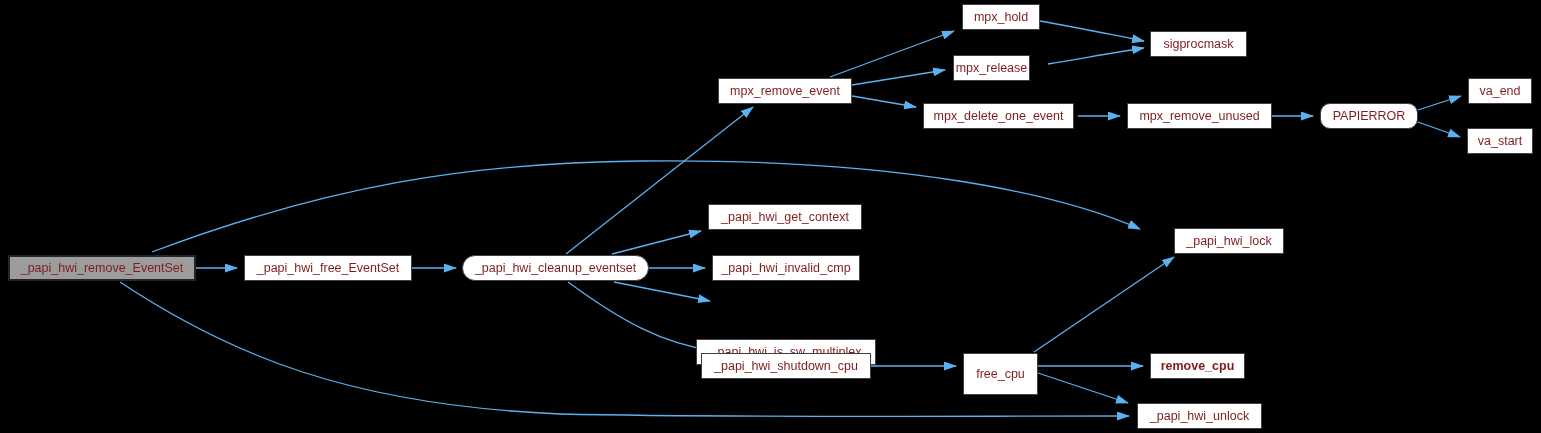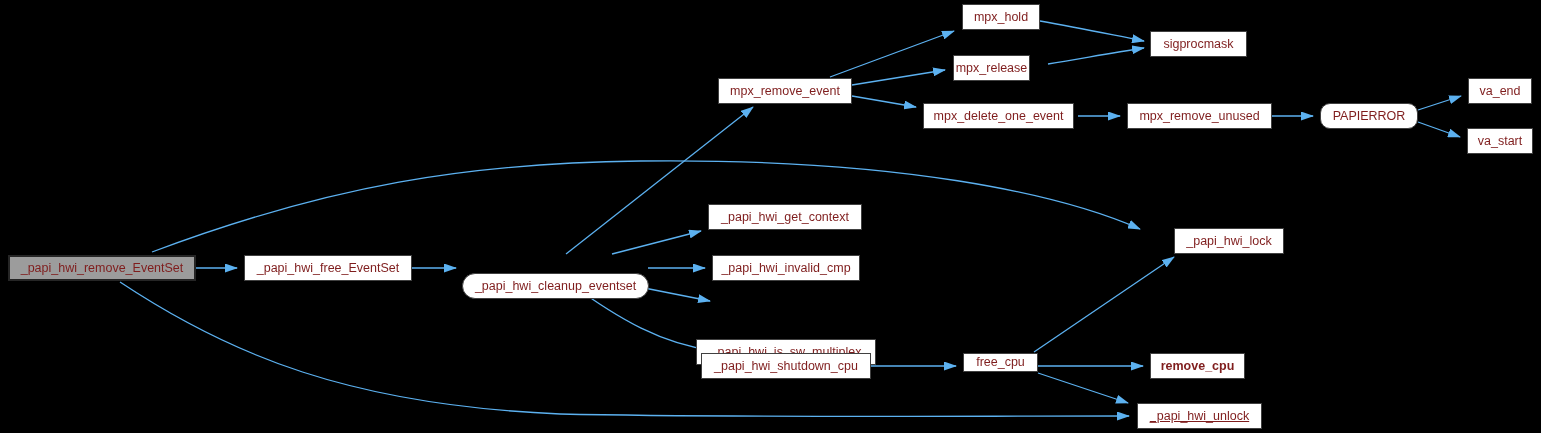--- a/index.html
+++ b/index.html
@@ -73,32 +73,32 @@
         <path d="M1418,122 L1460,137" stroke="#5cb1f0" stroke-width="1.3" marker-end="url(#arrow)"></path>
         <path d="M871,366 H956" stroke="#5cb1f0" stroke-width="1.3" marker-end="url(#arrow)"></path>
         <path d="M1034,352 L1174,257" stroke="#5cb1f0" stroke-width="1.3" marker-end="url(#arrow)"></path>
         <path d="M1038,366 H1143" stroke="#5cb1f0" stroke-width="1.3" marker-end="url(#arrow)"></path>
         <path d="M1038,373 L1128,403" stroke="#5cb1f0" stroke-width="1.3" marker-end="url(#arrow)"></path>
       </g>
   </svg>
   <div id="nodes">
       <div class="node highlighted" style="left: 8px; top: 255px; width: 188px; height: 26px;">_papi_hwi_remove_EventSet</div>
       <div class="node" style="left: 244px; top: 255px; width: 168px; height: 26px;">_papi_hwi_free_EventSet</div>
-      <div class="node" style="left: 462px; top: 273px; width: 187px; height: 26px; border-radius: 13px;">_papi_hwi_cleanup_eventset</div>
+      <div class="node" style="left: 462px; top: 255px; width: 187px; height: 26px; border-radius: 13px;">_papi_hwi_cleanup_eventset</div>
       <div class="node" style="left: 708px; top: 204px; width: 154px; height: 26px;">_papi_hwi_get_context</div>
       <div class="node" style="left: 712px; top: 255px; width: 148px; height: 26px;">_papi_hwi_invalid_cmp</div>
       <div class="node" style="left: 696px; top: 303px; width: 180px; height: 26px; margin-top: 36px;">_papi_hwi_is_sw_multiplex</div>
       <div class="node" style="left: 701px; top: 353px; width: 170px; height: 26px;">_papi_hwi_shutdown_cpu</div>
       <div class="node" style="left: 718px; top: 78px; width: 134px; height: 26px;">mpx_remove_event</div>
       <div class="node" style="left: 962px; top: 4px; width: 78px; height: 26px;">mpx_hold</div>
       <div class="node" style="left: 953px; top: 55px; width: 77px; height: 26px;">mpx_release</div>
       <div class="node" style="left: 1150px; top: 31px; width: 97px; height: 26px;">sigprocmask</div>
       <div class="node" style="left: 923px; top: 103px; width: 151px; height: 26px;">mpx_delete_one_event</div>
       <div class="node" style="left: 1127px; top: 103px; width: 145px; height: 26px;">mpx_remove_unused</div>
       <div class="node" style="left: 1320px; top: 103px; width: 98px; height: 26px; border-radius: 10px;">PAPIERROR</div>
       <div class="node" style="left: 1468px; top: 78px; width: 64px; height: 26px;">va_end</div>
       <div class="node" style="left: 1467px; top: 128px; width: 66px; height: 26px;">va_start</div>
       <div class="node" style="left: 1145px; top: 228px; width: 110px; height: 26px; margin-left: 29px;">_papi_hwi_lock</div>
-      <div class="node" style="left: 963px; top: 353px; width: 75px; height: 19px;">free_cpu</div>
+      <div class="node" style="left: 963px; top: 353px; width: 75px; height: 42px;">free_cpu</div>
       <div class="node" style="left: 1150px; top: 353px; width: 95px; height: 26px; font-weight: bold;">remove_cpu</div>
-      <div class="node" style="left: 1137px; top: 403px; width: 125px; height: 26px; text-decoration: underline;">_papi_hwi_unlock</div>
+      <div class="node" style="left: 1137px; top: 403px; width: 125px; height: 26px;">_papi_hwi_unlock</div>
     </div>
 </div>
 
 </body></html>

